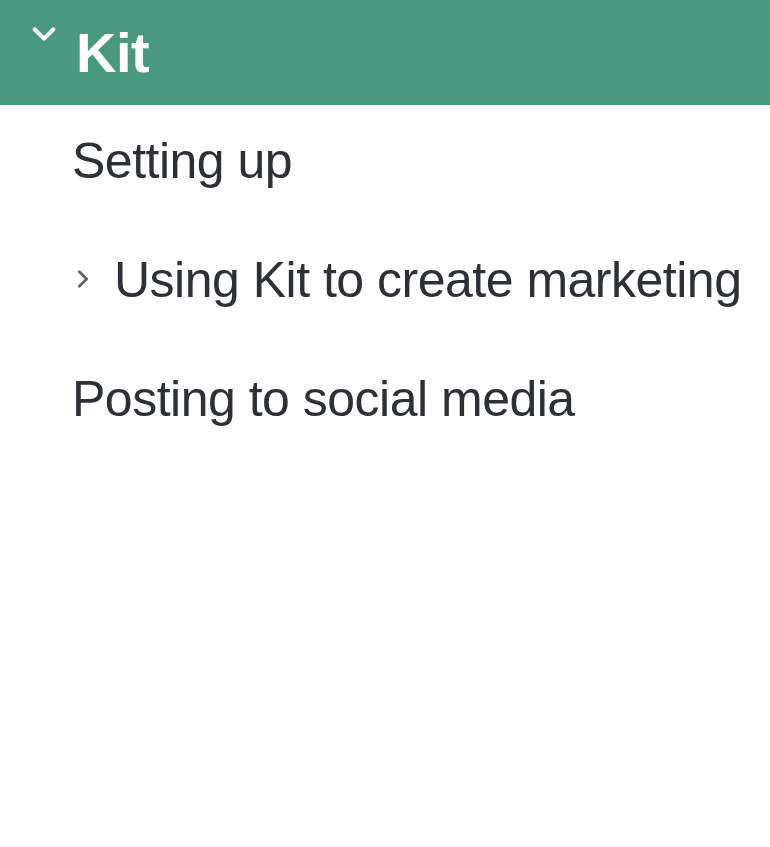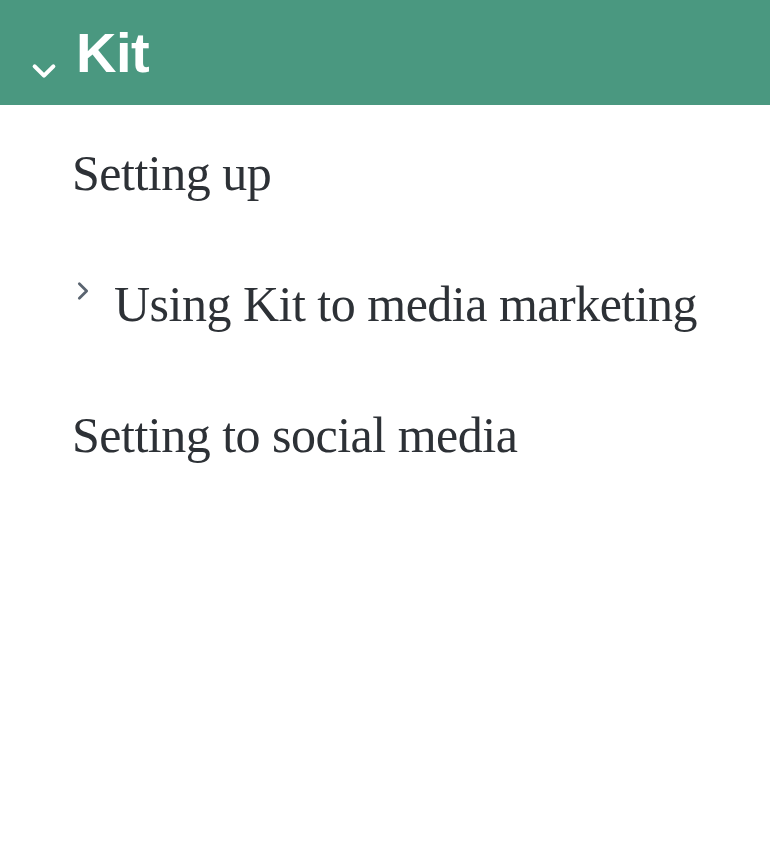--- a/index.html
+++ b/index.html
@@ -10,21 +10,21 @@
     body {
       font-family: -apple-system, BlinkMacSystemFont, "Segoe UI", Helvetica, Arial, sans-serif;
       background: #ffffff;
       width: 770px;
       height: 847px;
     }
     .nav-header {
       background: #4a9880;
       color: #ffffff;
       display: flex;
-      align-items: flex-end;
+      align-items: flex-start;
       padding: 20px 30px;
       gap: 18px;
       cursor: pointer;
     }
     .chevron-down {
       display: inline-block;
       width: 28px;
       height: 28px;
     }
     .chevron-down svg {
@@ -38,24 +38,23 @@
       letter-spacing: -0.5px;
     }
     .nav-items {
       padding: 0;
       margin: 0;
       list-style: none;
     }
     .nav-item {
       display: flex;
       align-items: flex-start;
-      padding: 36px 0 30px 72px;
+      padding: 24px 0 30px 72px;
       cursor: pointer;
       position: relative;
-      font-family: Liberation Serif, serif;
     }
     .nav-item-label {
       font-size: 50px;
       font-weight: 400;
       color: #2d3136;
       line-height: 1.3;
       letter-spacing: -0.5px;
     }
     .expand-chevron {
       position: absolute;
@@ -90,19 +89,19 @@
   <ul class="nav-items">
     <li class="nav-item">
       <span class="nav-item-label">Setting up</span>
     </li>
     <li class="nav-item has-chevron">
       <span class="expand-chevron">
         <svg viewBox="0 0 24 24" fill="none" stroke="currentColor" stroke-width="3" stroke-linecap="round" stroke-linejoin="round">
           <polyline points="8 4 16 12 8 20"></polyline>
         </svg>
       </span>
-      <span class="nav-item-label">Using Kit to media marketing</span>
+      <span class="nav-item-label">Using Kit to create marketing</span>
     </li>
     <li class="nav-item">
-      <span class="nav-item-label">Setting to social media</span>
+      <span class="nav-item-label">Posting to social media</span>
     </li>
   </ul>
 </nav>
 
 </body></html>

